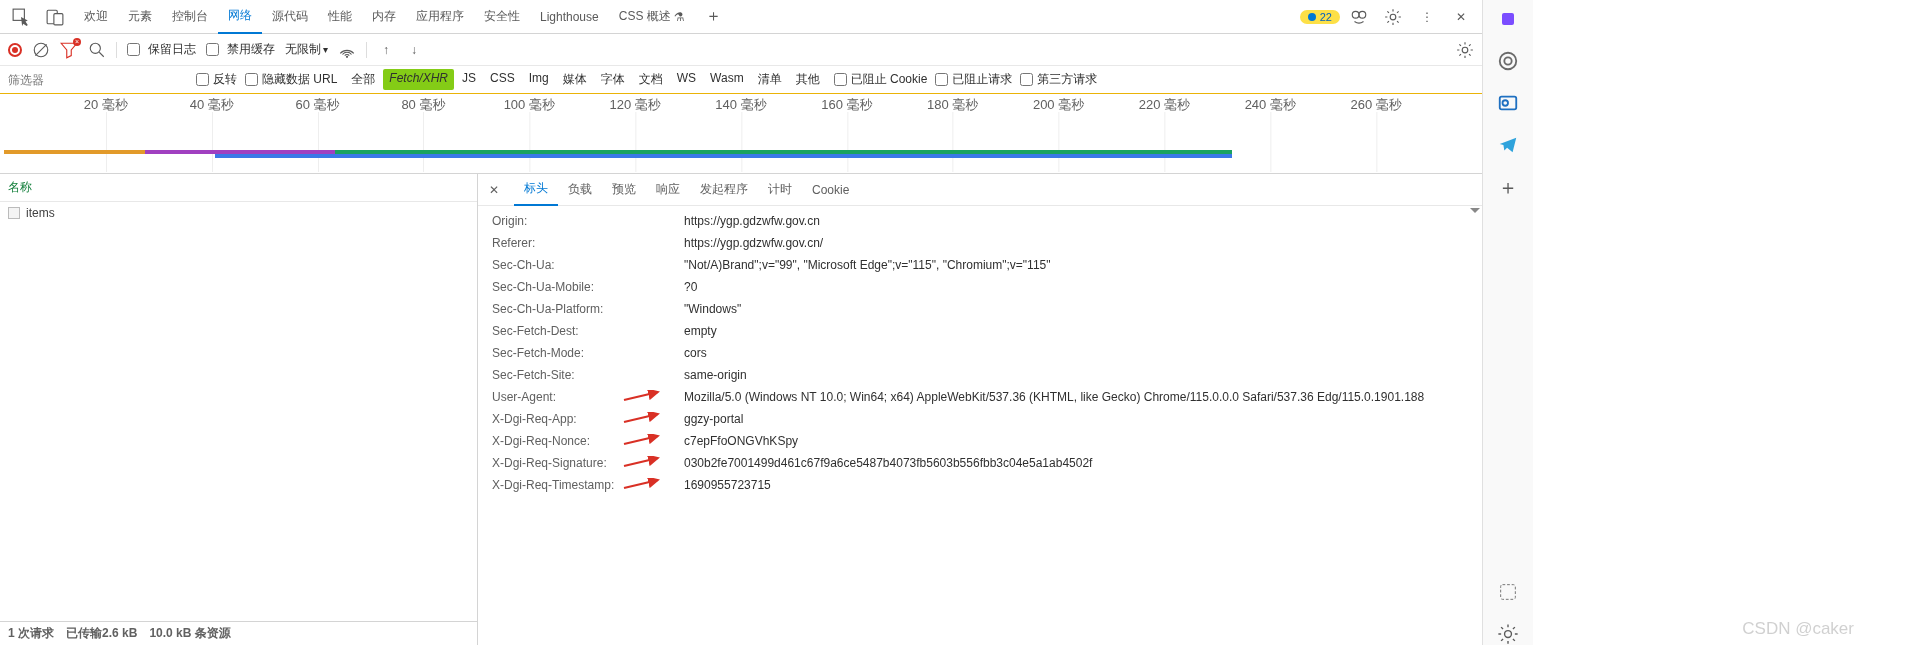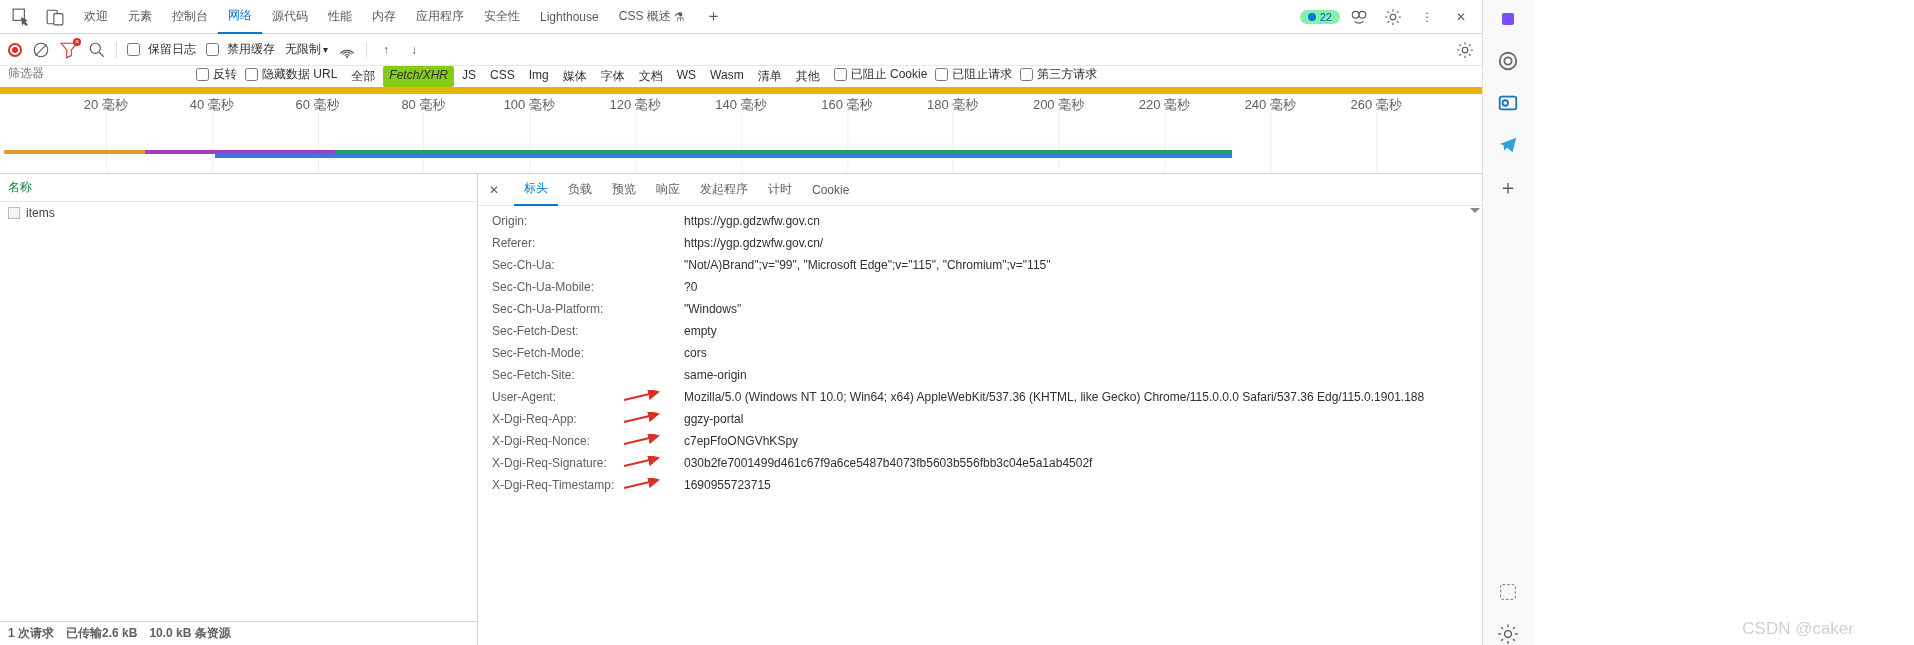--- a/index.html
+++ b/index.html
@@ -9,35 +9,35 @@
 .sidebar { width: 50px; display: flex; flex-direction: column; align-items: center; padding-top: 8px; gap: 20px; background: #f9f9f9; }
 .sidebar .ic { width: 22px; height: 22px; color: #5a5a5a; cursor: pointer; display: flex; align-items: center; justify-content: center; }
 .sidebar .sq { width: 12px; height: 12px; background: #7b4dff; border-radius: 2px; }
 .sidebar .plus { font-size: 20px; color: #5a5a5a; }
 
 .tabbar { display: flex; align-items: center; height: 34px; border-bottom: 1px solid #d4d4d4; padding: 0 6px; gap: 4px; }
 .tabbar .ticon { width: 18px; height: 18px; color: #5a5a5a; cursor: pointer; margin: 0 6px; display:flex;align-items:center;justify-content:center; }
 .tabbar .tab { padding: 0 10px; height: 34px; display: flex; align-items: center; color: #5a5a5a; cursor: pointer; font-size: 12px; }
 .tabbar .tab.active { color: #0078d4; border-bottom: 2px solid #0078d4; }
 .tabbar .spacer { flex: 1; }
-.tabbar .badge { background: #86efac; color: #0060c0; border-radius: 10px; padding: 1px 8px; font-size: 11px; display: flex; align-items: center; gap: 4px; }
+.tabbar .badge { background: #fde047; color: #0060c0; border-radius: 10px; padding: 1px 8px; font-size: 11px; display: flex; align-items: center; gap: 4px; }
 .tabbar .badge::before { content:""; width:8px; height:8px; background:#0078d4; border-radius:50%; }
 
 .toolbar { display: flex; align-items: center; height: 32px; border-bottom: 1px solid #e8e8e8; padding: 0 8px; gap: 10px; }
 .toolbar .ticon { width: 18px; height: 18px; color: #5a5a5a; cursor: pointer; display:flex;align-items:center;justify-content:center; }
 .toolbar .rec { width:14px; height:14px; border:2px solid #d93025; border-radius:50%; display:flex;align-items:center;justify-content:center; }
 .toolbar .rec::after { content:""; width:6px; height:6px; background:#d93025; border-radius:50%; }
 .toolbar .err-ic { position:relative; }
 .toolbar .chk { display: flex; align-items: center; gap: 8px; color: #303030; }
 .toolbar .chk input { width:13px; height:13px; }
 .toolbar .drop { display:flex; align-items:center; }
 .toolbar .drop::after { content:"▾"; font-size:10px; margin-left:2px; }
 .toolbar .spacer { flex:1; }
 
-.filterbar { display: flex; align-items: flex-start; height: 28px; border-bottom: 7px solid #eab308; padding: 0 8px; gap: 8px; font-size: 12px; }
+.filterbar { display: flex; align-items: center; height: 28px; border-bottom: 1px solid #eab308; padding: 0 8px; gap: 8px; font-size: 12px; }
 .filterbar input.filter { width: 180px; border: none; outline: none; color: #888; font-size: 12px; }
 .filterbar .chk { display: flex; align-items: center; gap: 4px; }
 .filterbar .chk input { width:13px; height:13px; }
 .filterbar .ftab { padding: 2px 6px; color: #303030; cursor: pointer; border-radius: 2px; }
 .filterbar .ftab.sel { background: #84cc16; font-style: italic; }
 
 .timeline { height: 80px; border-bottom: 1px solid #d4d4d4; position: relative; overflow: hidden; }
 .timeline .ticks { display: flex; position: absolute; top: 2px; left: 0; right: 0; }
 .timeline .tick { position: absolute; font-size: 13px; color: #606060; transform: translateX(-50%); }
 .timeline .tick::before { content:""; position:absolute; left:50%; top:16px; width:1px; height:60px; background:#eee; }

